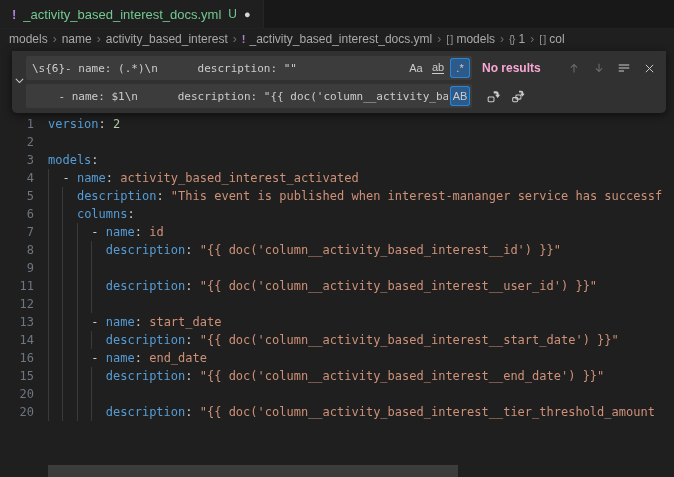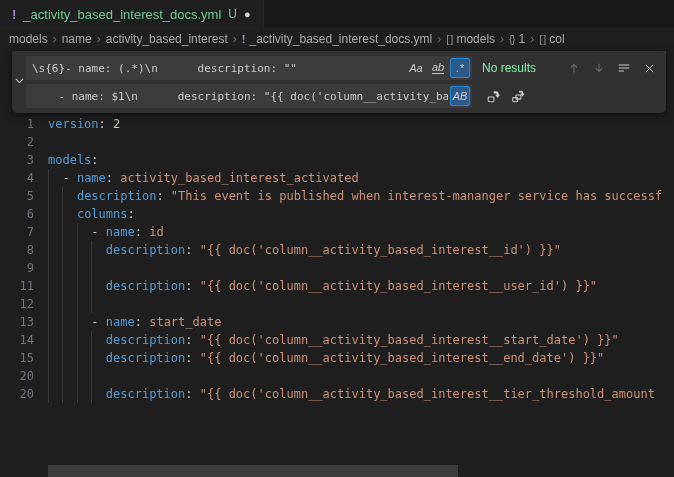--- a/index.html
+++ b/index.html
@@ -50,24 +50,24 @@
                  cursor:pointer; }
   .findw .rows { flex:1; display:flex; flex-direction:column; gap:4px; padding:5px 6px 5px 0; }
   .frow { display:flex; align-items:center; height:24px; }
   .inputwrap { position:relative; width:446px; height:24px; background:#3c3c3c;
                border-radius:2px; display:flex; align-items:center; flex:none; }
   .inputwrap input { flex:1; min-width:0; background:transparent; border:0; outline:none;
                      color:#cccccc; font:11px "DejaVu Sans Mono", monospace;
                      padding:0 2px 0 6px; white-space:pre; }
   .opt { min-width:20px; height:20px; border-radius:3px; display:flex; align-items:center;
          justify-content:center; color:#cccccc; font-size:11px; margin-right:2px;
-         cursor:pointer; flex:none; padding:0 2px;font-style:italic; }
+         cursor:pointer; flex:none; padding:0 2px; }
   .opt.active { background:rgba(35,114,200,.55); box-shadow:inset 0 0 0 1px #2488db; }
   .wwin { border-bottom:1px solid #cccccc; line-height:1.05; }
-  .nores { color:#86efac; font-size:12px; margin-left:10px; width:78px; flex:none; }
+  .nores { color:#f9a8d4; font-size:12px; margin-left:10px; width:78px; flex:none;font-weight:bold; }
   .ico { width:22px; height:22px; display:flex; align-items:center; justify-content:center;
          border-radius:4px; cursor:pointer; flex:none; margin-left:3px; }
   .ico svg { display:block; }
   .ico.dis { opacity:.55; }
   .rico { margin-left:10px; }
 
   
   .hscroll { position:absolute; left:48px; bottom:0; width:410px; height:12px;
              background:rgba(121,121,121,.32); cursor:pointer; }
 </style>
@@ -230,20 +230,24 @@
       </div>
       <div class="cl">
         <span class="ln">13</span>
         <span class="code"><i class="g" style="left: 0px;"></i><i class="g" style="left: 14.45px;"></i><i class="g" style="left: 28.9px;"></i><span class="pln">      </span><span class="pun">- </span><span class="key">name</span><span class="pun">:</span><span class="str"> start_date</span></span>
       </div>
       <div class="cl">
         <span class="ln">14</span>
         <span class="code"><i class="g" style="left: 0px;"></i><i class="g" style="left: 14.45px;"></i><i class="g" style="left: 28.9px;"></i><i class="g" style="left: 43.35px;"></i><span class="pln">        </span><span class="key">description</span><span class="pun">:</span><span class="str"> "{{ doc('column__activity_based_interest__start_date') }}"</span></span>
       </div>
       <div class="cl">
+        <span class="ln">16</span>
+        <span class="code"><i class="g" style="left: 0px;"></i><i class="g" style="left: 14.45px;"></i><i class="g" style="left: 28.9px;"></i><span class="pln">      </span><span class="pun">- </span><span class="key">name</span><span class="pun">:</span><span class="str"> end_date</span></span>
+      </div>
+      <div class="cl">
         <span class="ln">15</span>
         <span class="code"><i class="g" style="left: 0px;"></i><i class="g" style="left: 14.45px;"></i><i class="g" style="left: 28.9px;"></i><i class="g" style="left: 43.35px;"></i><span class="pln">        </span><span class="key">description</span><span class="pun">:</span><span class="str"> "{{ doc('column__activity_based_interest__end_date') }}"</span></span>
       </div>
       <div class="cl">
         <span class="ln">20</span>
         <span class="code"><i class="g" style="left: 0px;"></i><i class="g" style="left: 14.45px;"></i><i class="g" style="left: 28.9px;"></i><i class="g" style="left: 43.35px;"></i></span>
       </div>
       <div class="cl">
         <span class="ln">20</span>
         <span class="code"><i class="g" style="left: 0px;"></i><i class="g" style="left: 14.45px;"></i><i class="g" style="left: 28.9px;"></i><i class="g" style="left: 43.35px;"></i><span class="pln">        </span><span class="key">description</span><span class="pun">:</span><span class="str"> "{{ doc('column__activity_based_interest__tier_threshold_amount</span></span>

